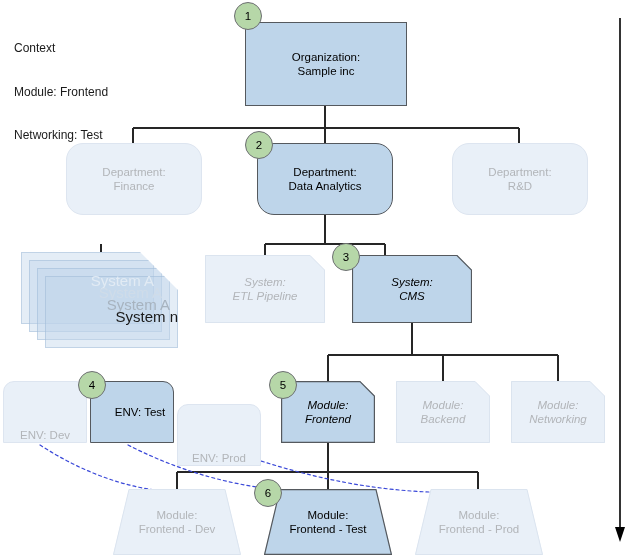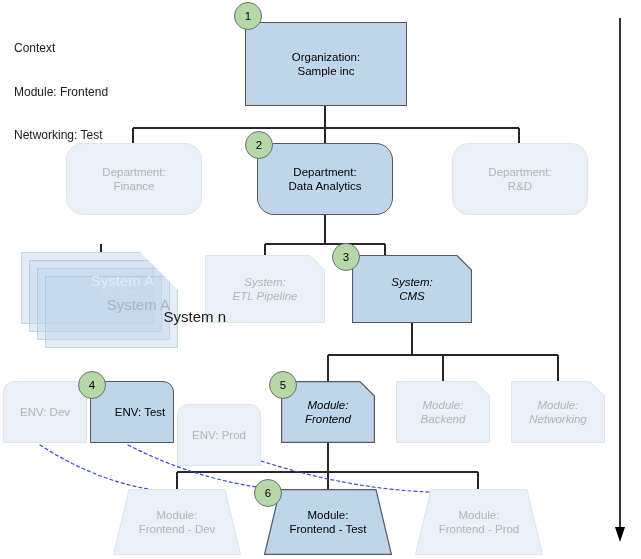--- a/index.html
+++ b/index.html
@@ -67,21 +67,21 @@
     border: 1px solid #55595e;
     border-radius: 17px;
   }
   .shape-round.dim { border-color: #dde5f0; }
 
   
   .shape-envbox {
     border: 1px solid #55595e;
     border-radius: 11px 11px 0 0;
   }
-  .shape-envbox.dim { border-color: #dde5f0; }
+  .shape-envbox.dim { border-color: #dde5f0; align-items: flex-end; }
 
   
   .shape-chamfer {
     --ch: 15px;
     clip-path: polygon(0 0, calc(100% - var(--ch)) 0, 100% var(--ch), 100% 100%, 0 100%);
     font-style: italic;
   }
 
   
   .shape-trap {
@@ -198,21 +198,21 @@
   </div>
 
   <div class="stack-card" style="left:45px;  top:276px; width:133px; height:72px; z-index:4;"></div>
   <div class="stack-card" style="left:37px;  top:268px; width:133px; height:72px; z-index:3;"></div>
   <div class="stack-card" style="left:29px;  top:260px; width:133px; height:72px; z-index:2;"></div>
   <div class="stack-card" style="left:21px;  top:252px; width:133px; height:72px; z-index:1;"></div>
 
   <div class="stack-label" style="left:21px;  top:274px; width:133px; color:#e2ebf4; z-index:6;">System A</div>
   <div class="stack-label" style="left:29px;  top:286px; width:133px; color:#cfdce9; z-index:6;">System A</div>
   <div class="stack-label" style="left:37px;  top:298px; width:133px; color:#a7b3bf; z-index:6;">System A</div>
-  <div class="stack-label" style="left:45px;  top:310px; width:133px; color:#1a1a1a; z-index:6;margin-left:48px;">System n</div>
+  <div class="stack-label" style="left:45px;  top:310px; width:133px; color:#1a1a1a; z-index:6;">System n</div>
 
   <div class="node shape-chamfer dim" style="left:205px; top:255px; width:120px; height:68px;">
     <span class="lbl">System:
 ETL Pipeline</span>
   </div>
   <svg style="position:absolute; left:205px; top:255px; width:120px; height:68px; pointer-events:none;" viewBox="0 0 120 68">
     <path d="M0.5 0.5 H105 L119.5 15 V67.5 H0.5 Z" fill="none" stroke="#dbe4ef" stroke-width="1"></path>
   </svg>
 
   <div class="node shape-chamfer active" style="left:352px; top:255px; width:120px; height:68px;">

